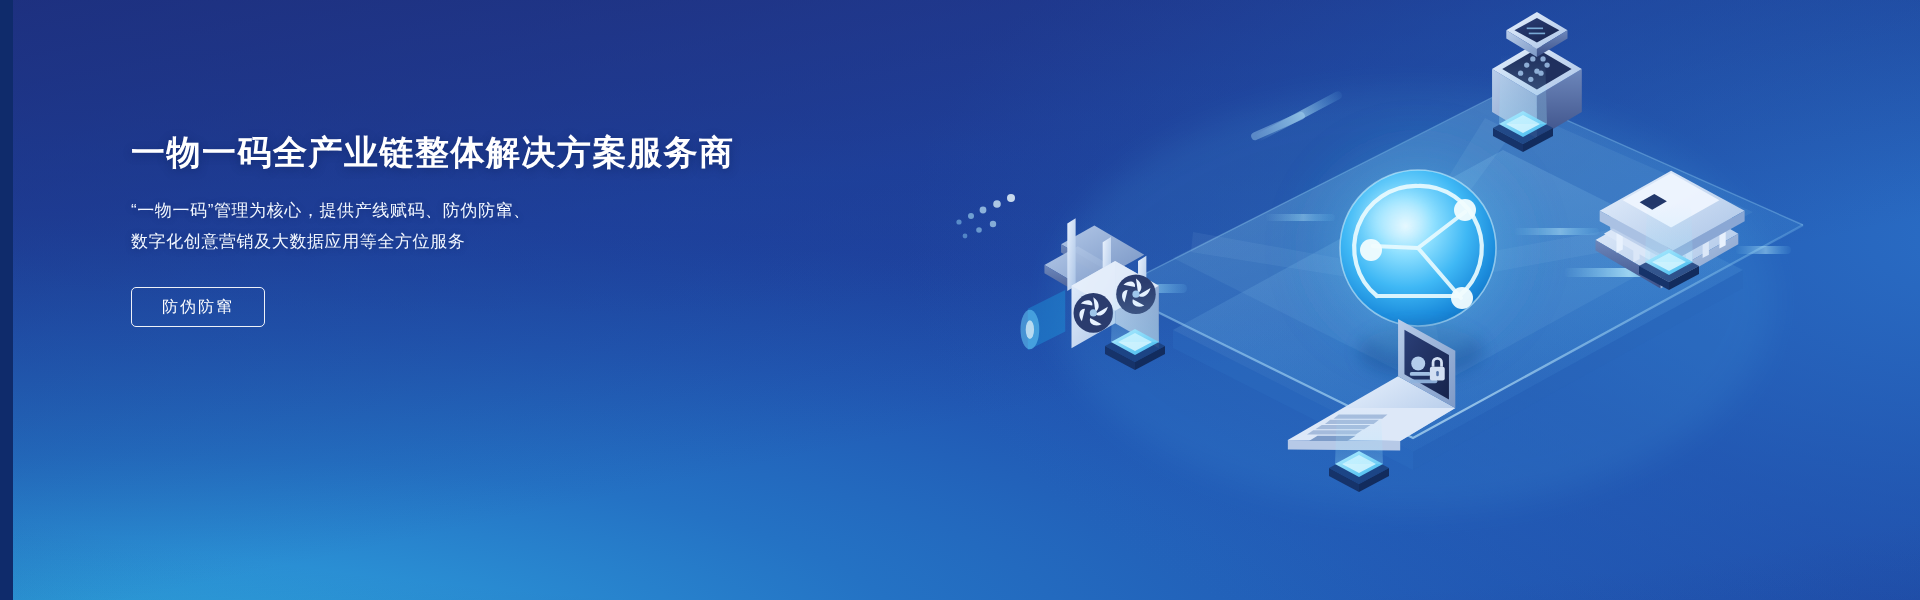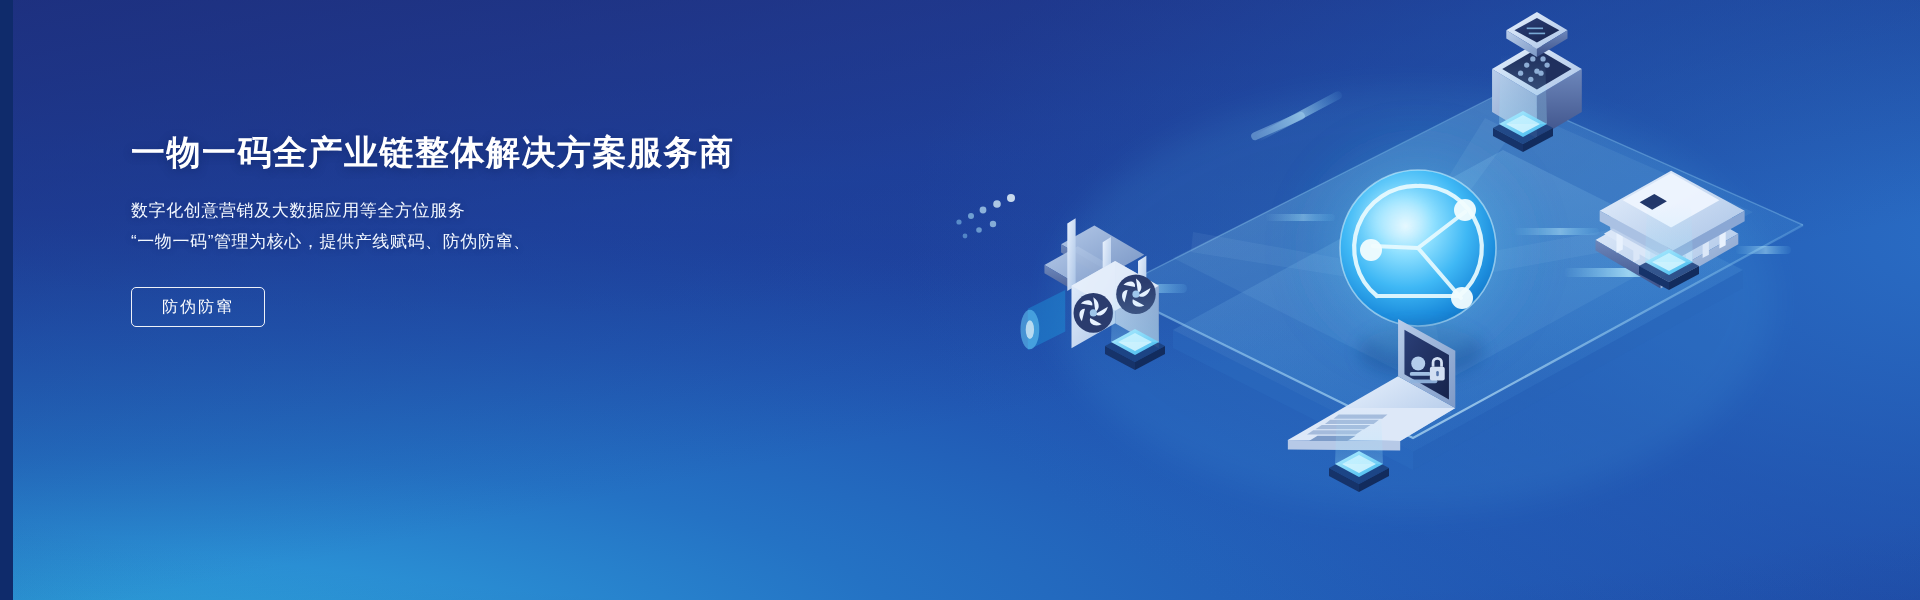--- a/index.html
+++ b/index.html
@@ -421,20 +421,20 @@
         <polygon points="8,-44 52,-44 54,12 6,12" fill="url(#beamG)" opacity="0.5"></polygon>
       </g>
 
     </svg>
   </div>
 
   <div class="copy">
     <h1 class="headline">一物一码全产业链整体解决方案服务商</h1>
 
     <p class="sub">
+      <span>“一物一码”管理为核心，提供产线赋码、防伪防窜、</span>
       <span>数字化创意营销及大数据应用等全方位服务</span>
-      <span>“一物一码”管理为核心，提供产线赋码、防伪防窜、</span>
     </p>
 
     <button class="cta">防伪防窜</button>
   </div>
 
 </div>
 
 </body></html>

